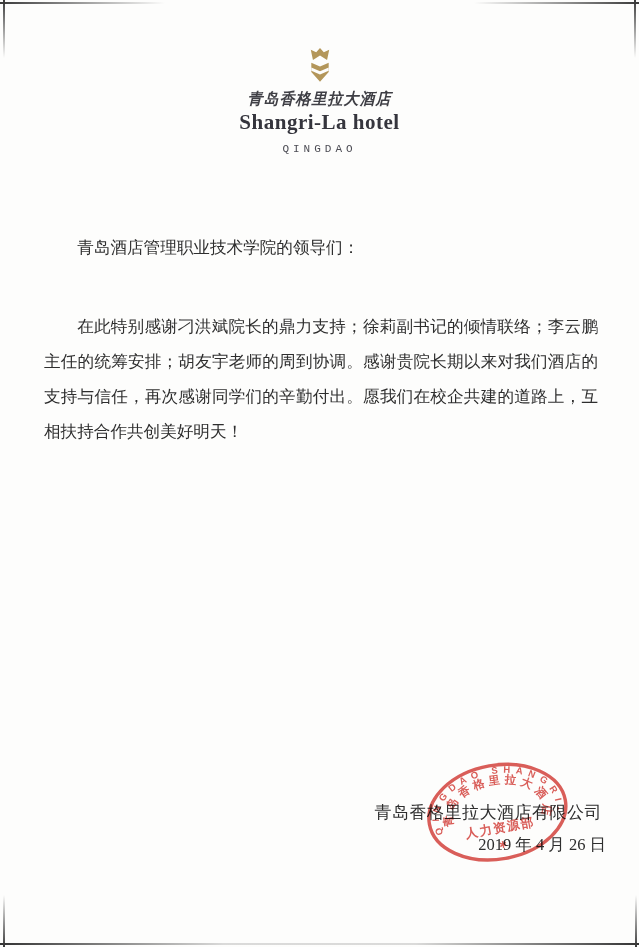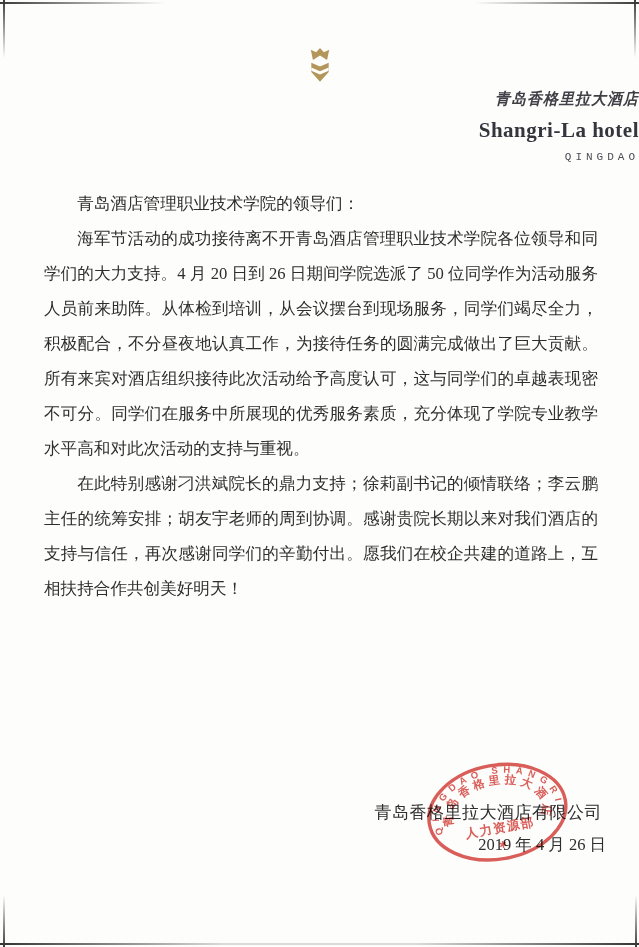--- a/index.html
+++ b/index.html
@@ -22,43 +22,43 @@
   .edge{position:absolute;background:#444;}
   .edge.h-tl{left:0;top:2px;width:165px;height:2px;background:linear-gradient(to right,#3a3a3a,rgba(0,0,0,0));}
   .edge.h-tr{right:0;top:2px;width:165px;height:2px;background:linear-gradient(to left,#3a3a3a,rgba(0,0,0,0));}
   .edge.v-tl{left:3px;top:0;width:2px;height:58px;background:linear-gradient(to bottom,#3a3a3a,rgba(0,0,0,0));}
   .edge.v-tr{right:3px;top:0;width:2px;height:58px;background:linear-gradient(to bottom,#3a3a3a,rgba(0,0,0,0));}
   .edge.h-b{left:0;bottom:2px;width:100%;height:2px;background:linear-gradient(to right,#333,rgba(60,60,60,.18) 35%,rgba(60,60,60,.18) 65%,#333);}
   .edge.v-bl{left:3px;bottom:0;width:2px;height:52px;background:linear-gradient(to top,#3a3a3a,rgba(0,0,0,0));}
   .edge.v-br{right:2px;bottom:0;width:2px;height:52px;background:linear-gradient(to top,#3a3a3a,rgba(0,0,0,0));}
 
   
-  .letterhead{position:absolute;top:48px;left:0;width:100%;text-align:right;}
+  .letterhead{position:absolute;top:48px;left:0;width:100%;text-align:center;}
   .emblem{display:block;margin:0 auto 4px auto;width:26px;height:38px;}
   .emblem .gold{fill:var(--gold);}
   .brand-cn{
     font-size:15px;font-weight:bold;letter-spacing:1px;
     color:#3f3f45;font-style:italic;
     transform:scaleY(1.05);
   }
   .brand-en{
     font-size:21px;font-weight:bold;color:#35353d;
-    letter-spacing:.5px;margin-top:9px;
+    letter-spacing:.5px;margin-top:1px;
   }
   .brand-city{
     font-size:11px;color:#4c4c54;letter-spacing:4px;margin-top:8px;font-family:Liberation Mono, monospace;
   }
 
   
   .body-text{
     position:absolute;left:44px;top:186px;width:554px;
     font-size:16.6px;line-height:35px;color:var(--ink);
     text-align:justify;
   }
-  .body-text p{text-indent:2em;text-align:justify;}
+  .body-text p{text-indent:2em;text-align:justify;margin-top:44px;}
   .salutation{text-indent:0;}
 
   
   .sig-company{position:absolute;top:801px;right:37px;font-size:17px;letter-spacing:.5px;color:var(--ink);}
   .sig-date{position:absolute;top:834px;right:33px;font-size:16.5px;color:var(--ink);}
 
   
   .stamp{
     position:absolute;left:419px;top:753px;width:158px;height:114px;
     transform:rotate(-10deg);
@@ -90,21 +90,20 @@
       <path class="gold" d="M7 27 L23 34 L39 27 L39 44 L23 62 L7 44 Z"></path>
       <path d="M7 36 L23 43 L39 36 L39 42 L23 49 L7 42 Z" fill="#fdfdfc"></path>
     </svg>
     <div class="brand-cn">青岛香格里拉大酒店</div>
     <div class="brand-en">Shangri-La hotel</div>
     <div class="brand-city">QINGDAO</div>
   </div>
 
   <div class="body-text">
     <p class="salutation">青岛酒店管理职业技术学院的领导们：</p>
-    <p>海军节活动的成功接待离不开青岛酒店管理职业技术学院各位领导和同学们的大力支持。4 月 20 日到 26 日期间学院选派了 50 位同学作为活动服务人员前来助阵。从体检到培训，从会议摆台到现场服务，同学们竭尽全力，积极配合，不分昼夜地认真工作，为接待任务的圆满完成做出了巨大贡献。所有来宾对酒店组织接待此次活动给予高度认可，这与同学们的卓越表现密不可分。同学们在服务中所展现的优秀服务素质，充分体现了学院专业教学水平高和对此次活动的支持与重视。</p>
     <p>在此特别感谢刁洪斌院长的鼎力支持；徐莉副书记的倾情联络；李云鹏主任的统筹安排；胡友宇老师的周到协调。感谢贵院长期以来对我们酒店的支持与信任，再次感谢同学们的辛勤付出。愿我们在校企共建的道路上，互相扶持合作共创美好明天！</p>
   </div>
 
   <div class="sig-company">青岛香格里拉大酒店有限公司</div>
   <div class="sig-date">2019 年 4 月 26 日</div>
 
   <svg class="stamp" viewBox="0 0 158 114" aria-hidden="true">
     <defs>
       <path id="ringPath" d="M 22.6 72.2 A 59 38.5 0 1 1 133.4 72.2" fill="none"></path>
       <path id="arcPathCn" d="M 34.8 68.6 A 46 28 0 1 1 121.2 68.6" fill="none"></path>

